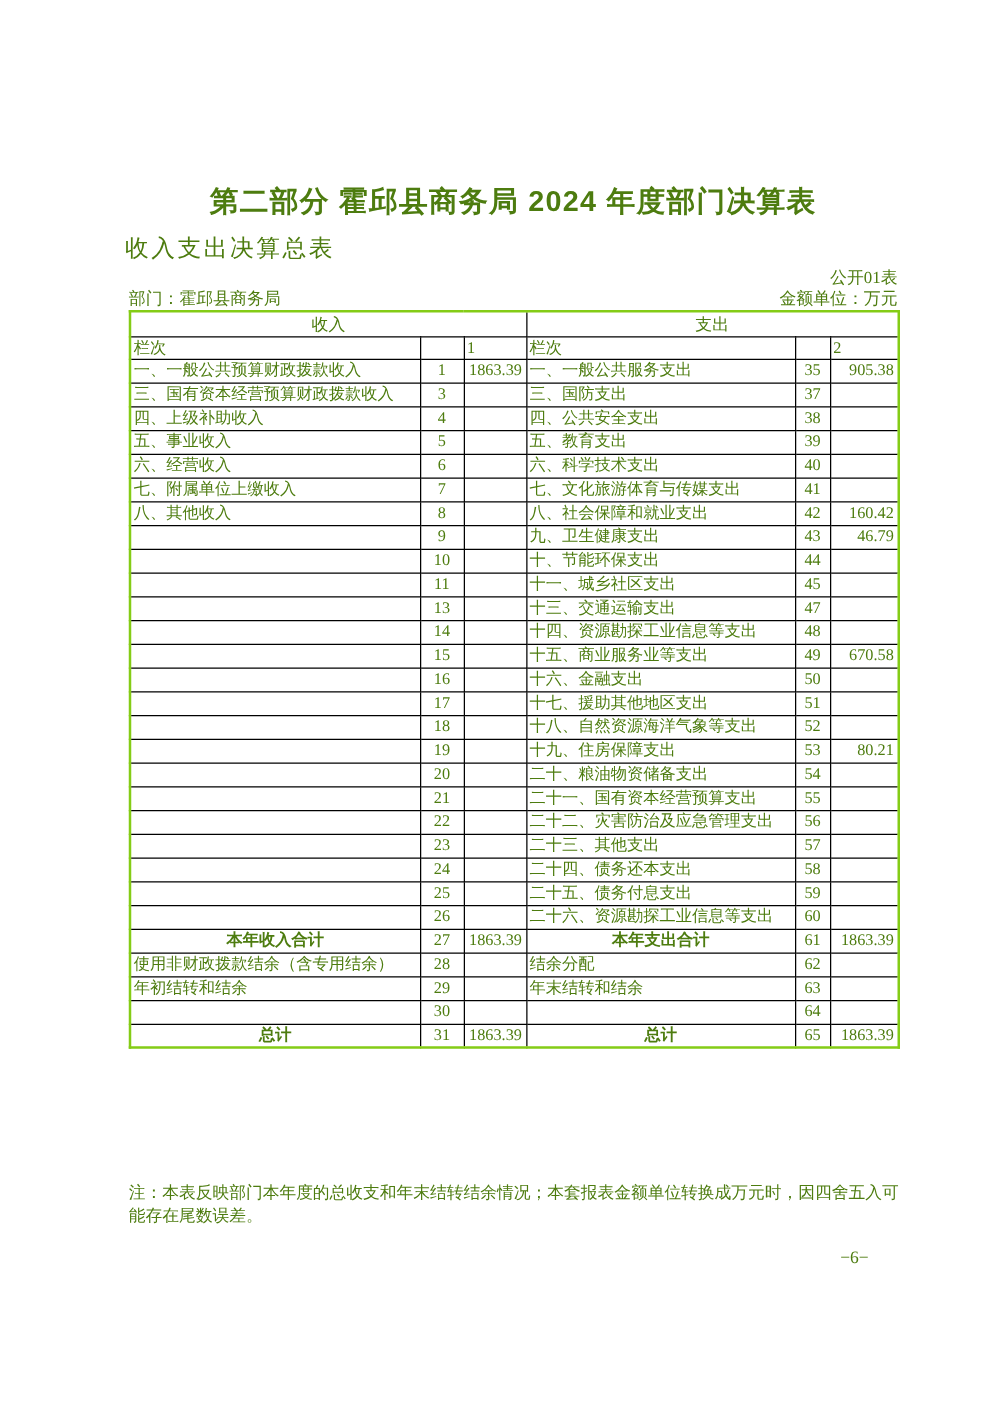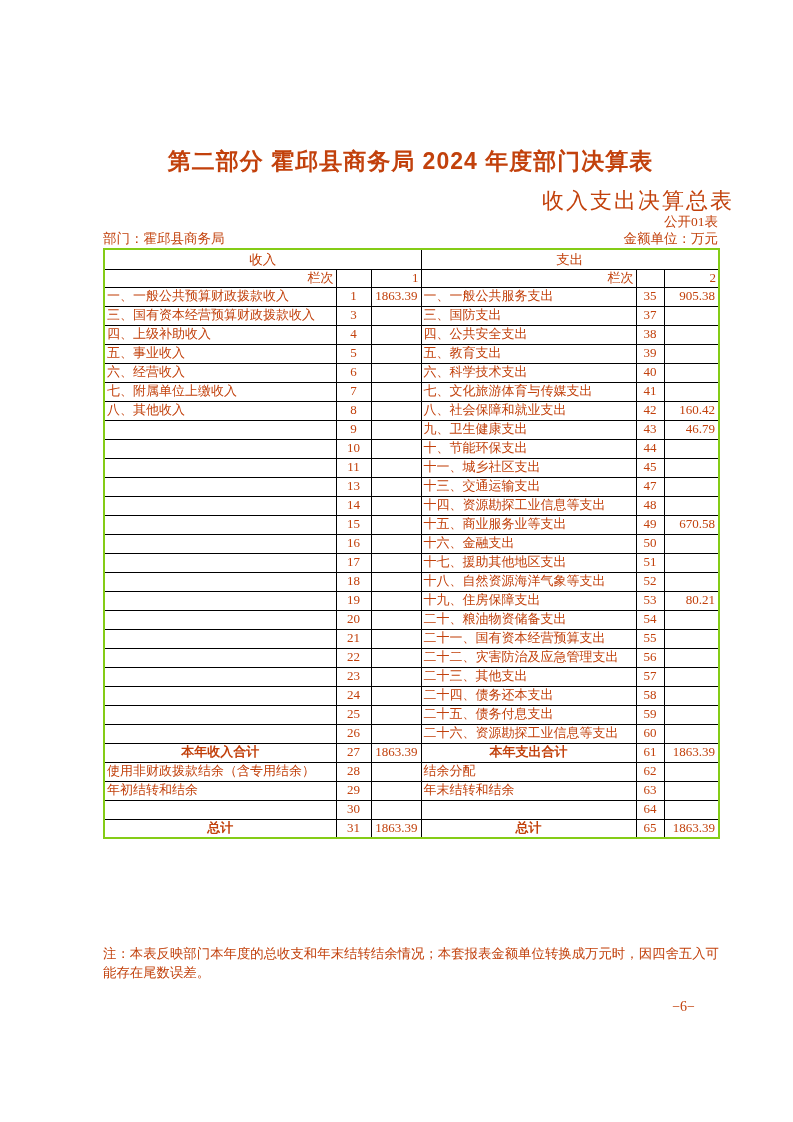--- a/index.html
+++ b/index.html
@@ -2,39 +2,39 @@
 <html><head>
 <meta charset="utf-8">
 <style>
   * { box-sizing: border-box; }
   html, body { margin: 0; padding: 0; background: #ffffff; }
   .page {
     position: relative;
     width: 793px;
     height: 1122px;
     background: #ffffff;
-    color: #c2410c;
+    color: #4d7c0f;
     font-family: "Liberation Serif", "DejaVu Serif", serif;
     overflow: hidden;
   }
   .title {
     position: absolute;
     top: 146px; left: 103px; width: 615px;
     text-align: center;
     font-family: "Liberation Sans", "DejaVu Sans", sans-serif;
     font-weight: bold;
     font-size: 23px;
     letter-spacing: 1px;
     white-space: nowrap;
   }
   .subtitle {
     position: absolute;
-    top: 186px; left: 119px; width: 615px;
-    text-align: right;
-    font-size: 22px;
+    top: 186px; left: 100px; width: 615px;
+    text-align: left;
+    font-size: 19px;
     letter-spacing: 2px;
   }
   .table-label {
     position: absolute;
     top: 213px; left: 103px; width: 615px;
     text-align: right;
     font-size: 13.5px;
   }
   .meta-row {
     position: absolute;
@@ -57,21 +57,21 @@
     padding: 0 2px;
     height: 19px;
     line-height: 1.12;
     font-weight: normal;
     overflow: hidden;
     vertical-align: middle;
   }
   .main-table thead tr.sec-row th { height: 20px; text-align: center; font-size: 13.5px; }
   .main-table thead tr.col-row th { height: 35px; text-align: center; }
   .main-table th.rowno-narrow { word-break: break-all; padding: 0 1px; line-height: 1.15; }
-  .main-table tr.lanci-row td { text-align: right; height: 18px; margin-left: 40px; }
+  .main-table tr.lanci-row td { text-align: left; height: 18px; margin-left: 40px; }
   .main-table td.item { text-align: left; white-space: nowrap; }
   .main-table td.item.total { text-align: center; font-weight: bold; }
   .main-table td.rowno { text-align: center; }
   .main-table td.amount { text-align: right; padding-right: 3px; white-space: nowrap; }
   .note {
     position: absolute;
     top: 944px; left: 103px; width: 617px;
     font-size: 13.4px;
     line-height: 1.45;
   }

